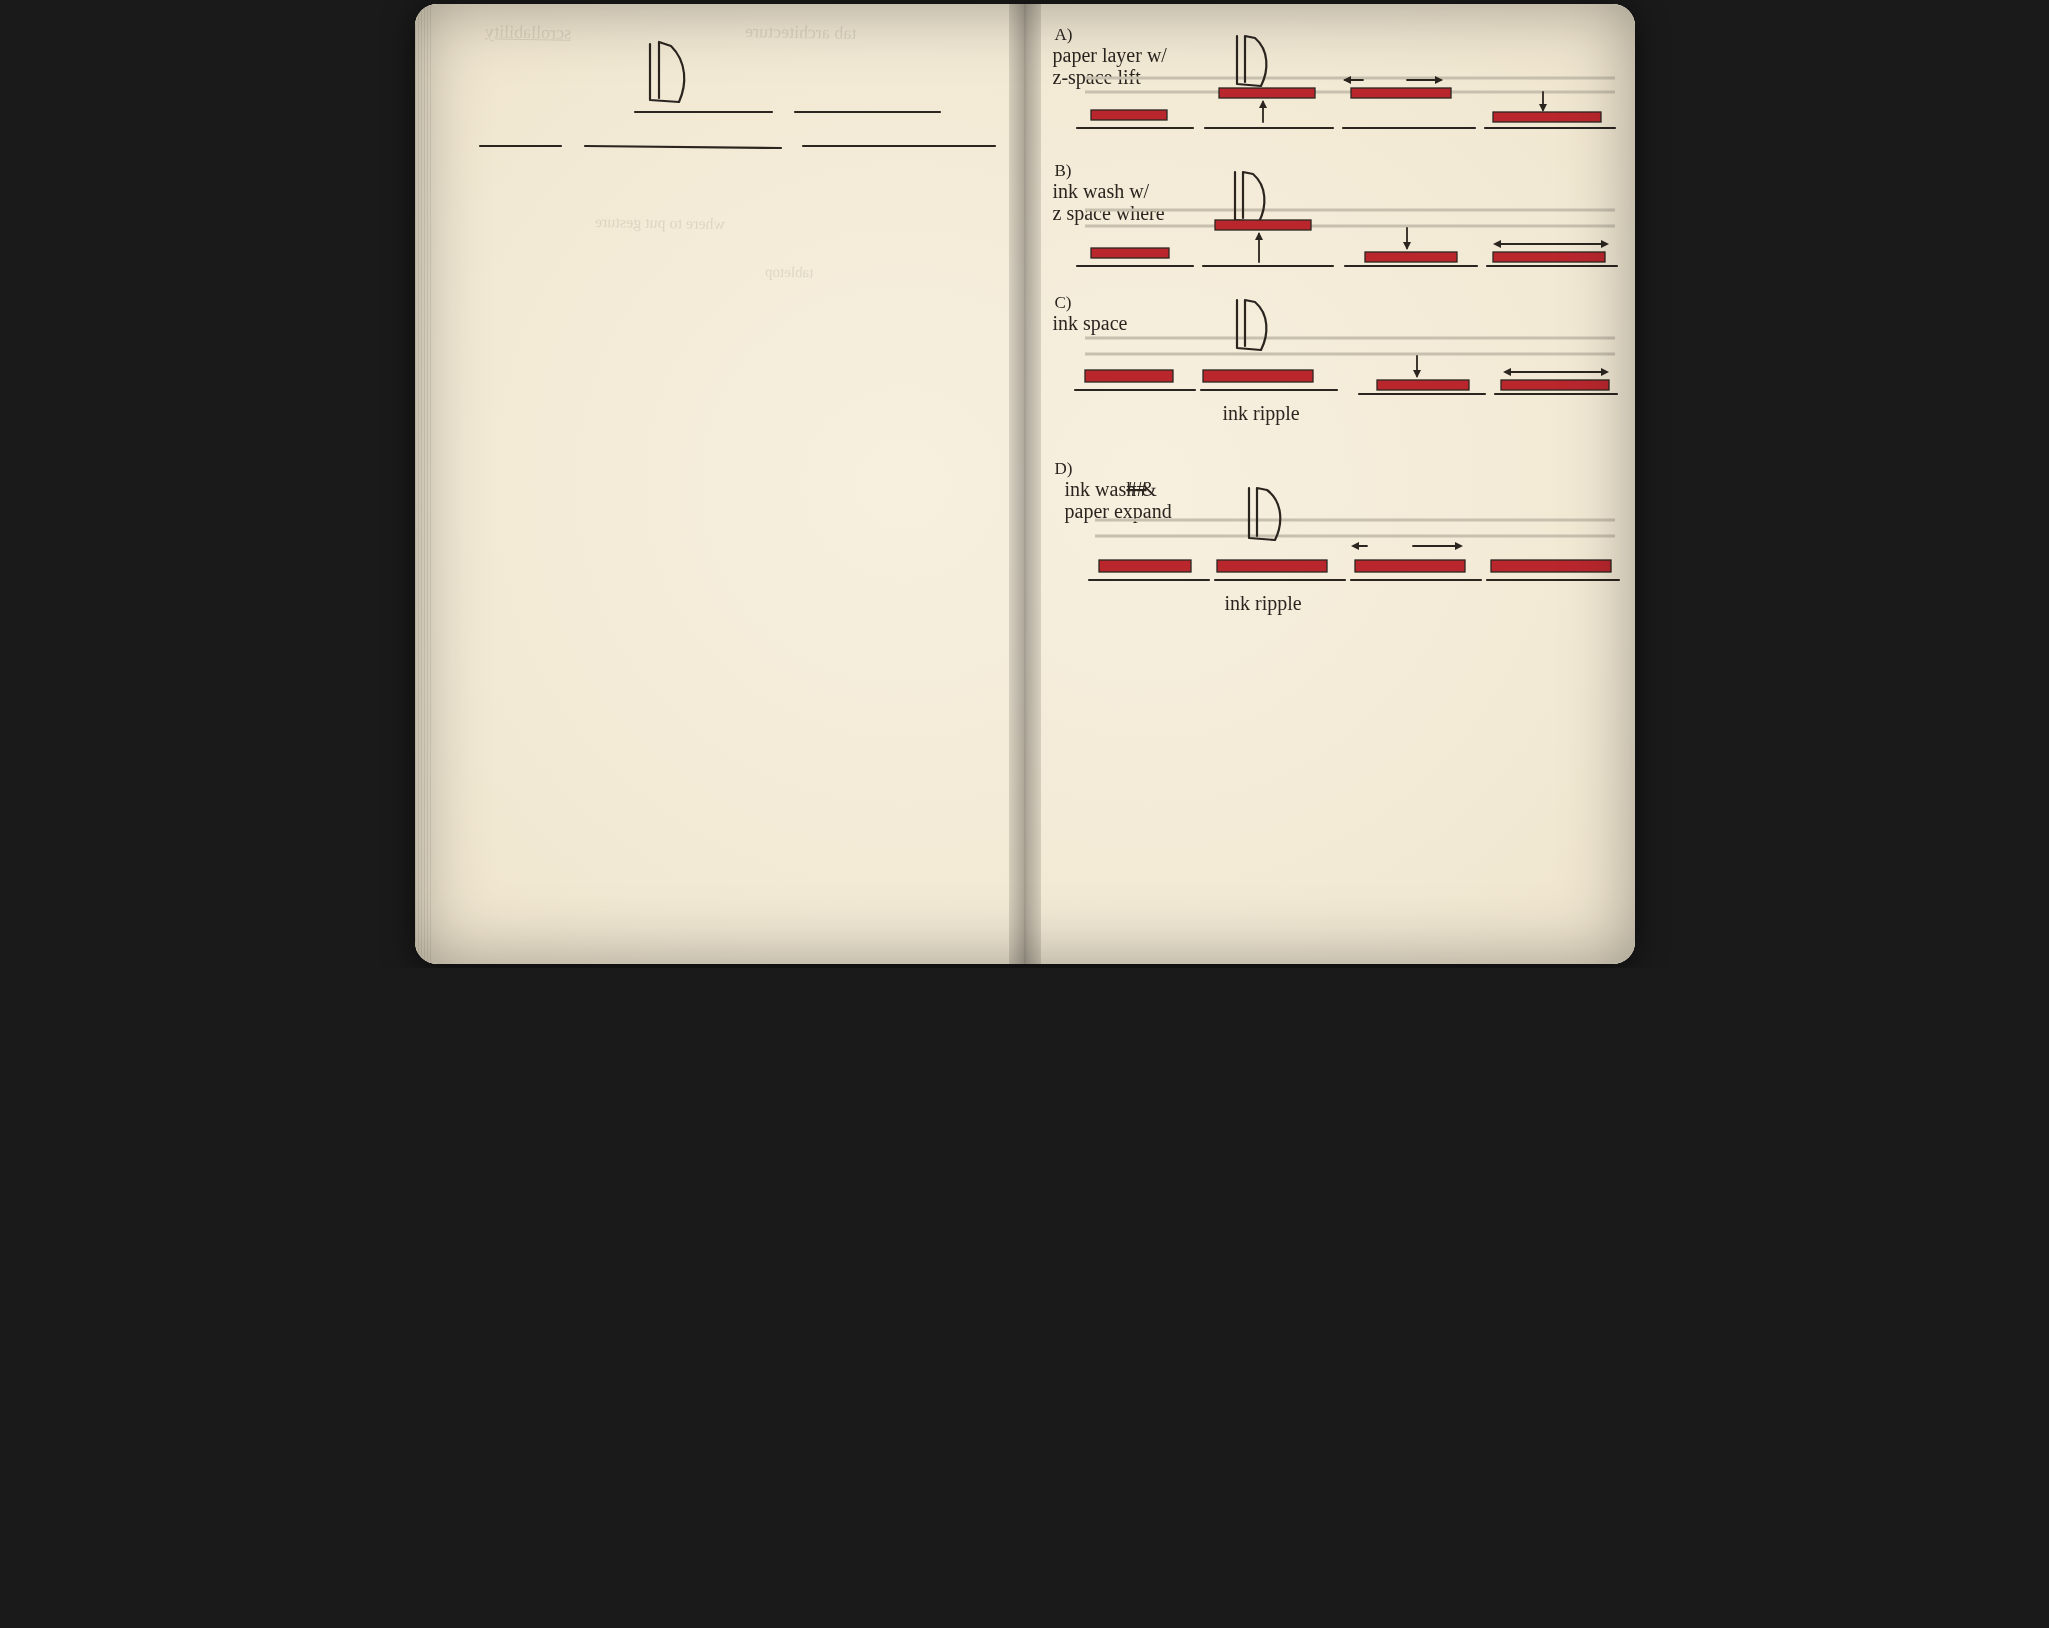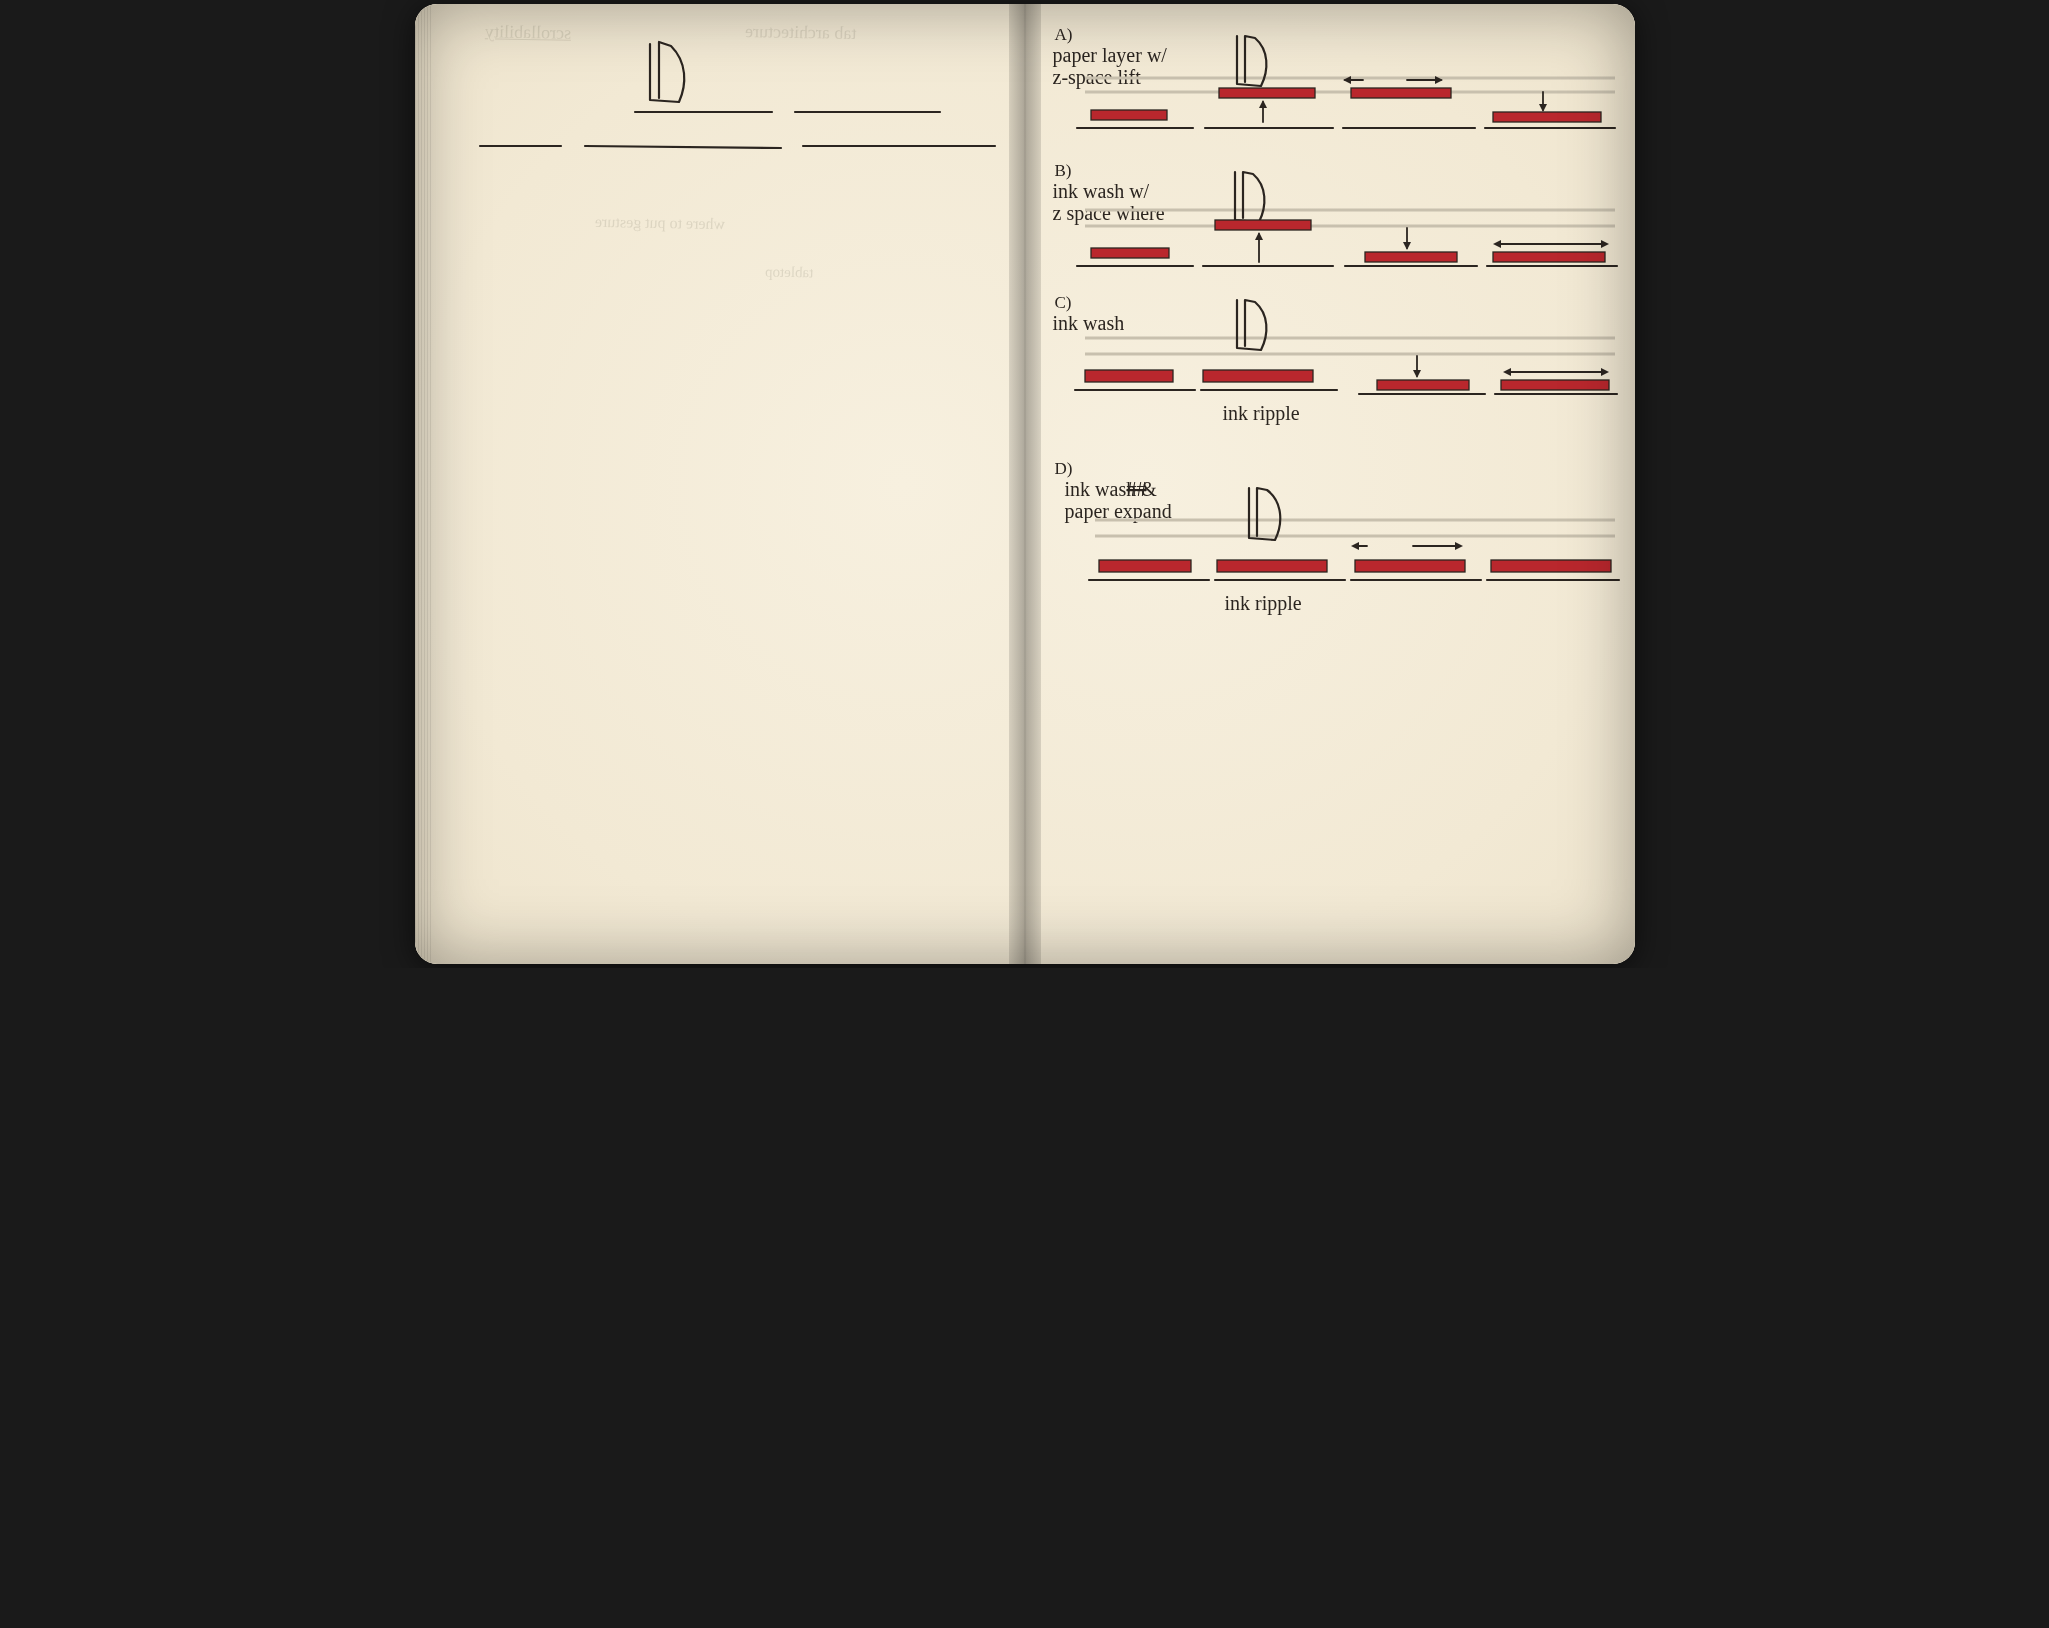--- a/index.html
+++ b/index.html
@@ -149,21 +149,21 @@
 
       <line class="arrow" x1="362" y1="62" x2="362" y2="82"></line>
       <path class="arrowhead" d="M362,84 l-4,-8 l8,0 z"></path>
 
       <line class="arrow" x1="452" y1="78" x2="560" y2="78"></line>
       <path class="arrowhead" d="M448,78 l8,-4 l0,8 z"></path>
       <path class="arrowhead" d="M564,78 l-8,-4 l0,8 z"></path>
     </svg>
 
     <div class="hand sketch" style="left:30px;top:290px;">C)</div>
-    <div class="hand small sketch" style="left:28px;top:308px;">ink wash</div>
+    <div class="hand small sketch" style="left:28px;top:308px;">ink space</div>
     <svg class="sketch" style="left:20px;top:292px;" width="580" height="130">
       <line class="grayline" x1="40" y1="42" x2="570" y2="42"></line>
       <line class="grayline" x1="40" y1="58" x2="570" y2="58"></line>
       <path class="pen" d="M192,4 L192,52 L216,54 C224,38 224,18 210,6 L200,4 L200,50"></path>
       <rect class="bar" x="40" y="74" width="88" height="12"></rect>
       <rect class="bar" x="158" y="74" width="110" height="12"></rect>
       <rect class="bar" x="332" y="84" width="92" height="10"></rect>
       <rect class="bar" x="456" y="84" width="108" height="10"></rect>
       <line class="baseline" x1="30" y1="94" x2="150" y2="94"></line>
       <line class="baseline" x1="156" y1="94" x2="292" y2="94"></line>

